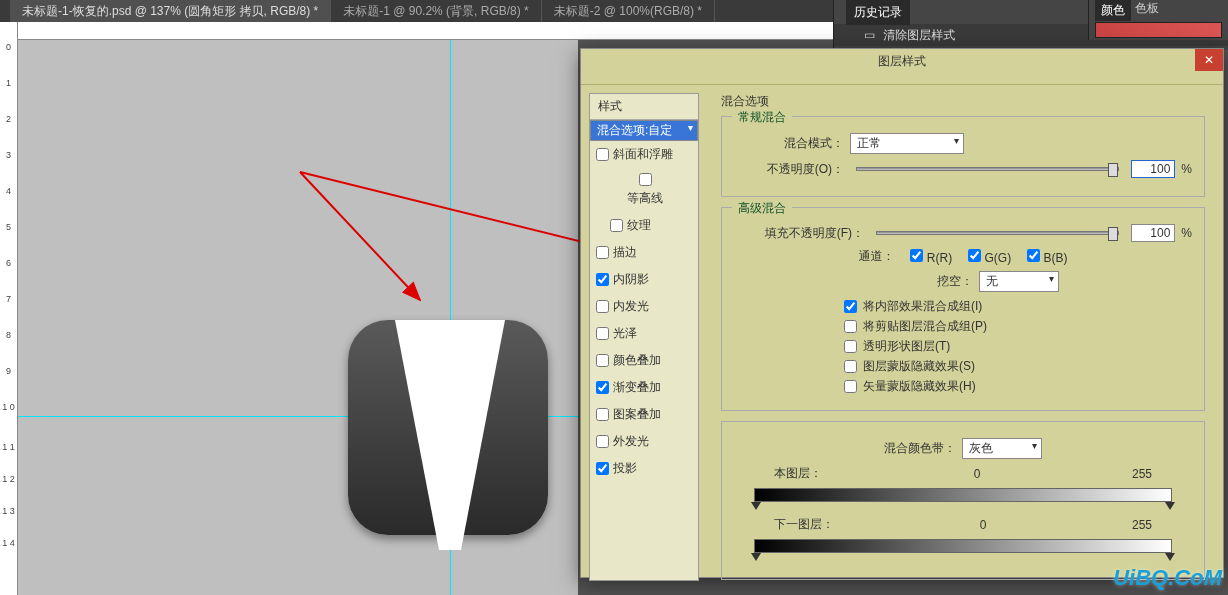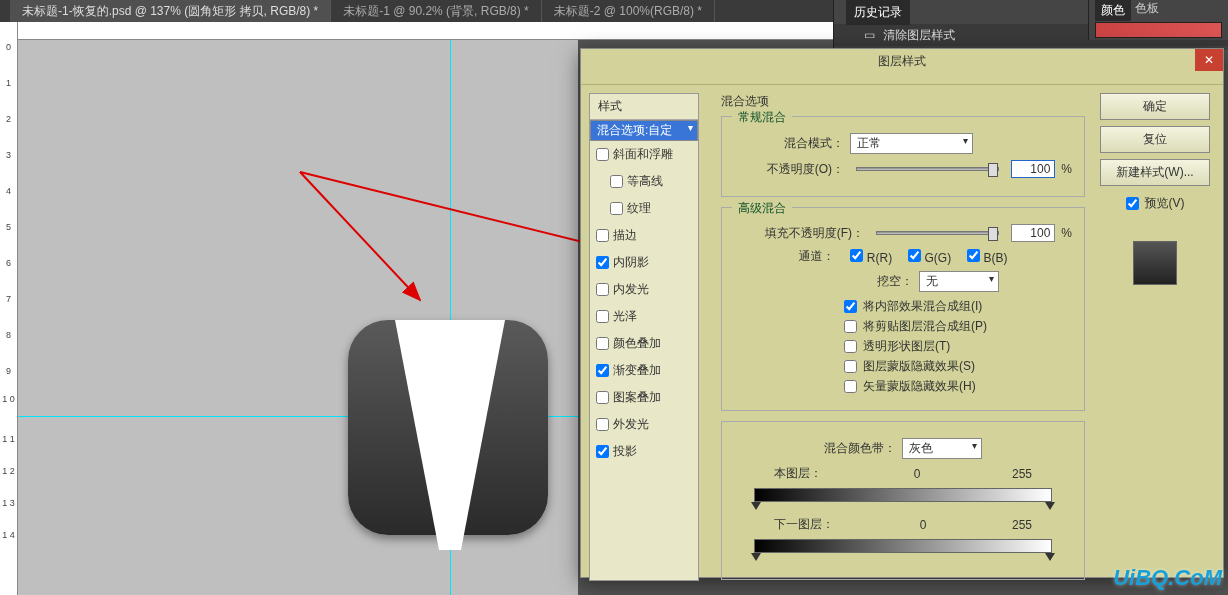--- a/index.html
+++ b/index.html
@@ -69,21 +69,21 @@
     <div class="tick" style="margin-top:18px">0</div>
     <div class="tick" style="margin-top:24px">1</div>
     <div class="tick" style="margin-top:24px">2</div>
     <div class="tick" style="margin-top:24px">3</div>
     <div class="tick" style="margin-top:24px">4</div>
     <div class="tick" style="margin-top:24px">5</div>
     <div class="tick" style="margin-top:24px">6</div>
     <div class="tick" style="margin-top:24px">7</div>
     <div class="tick" style="margin-top:24px">8</div>
     <div class="tick" style="margin-top:24px">9</div>
-    <div class="tick" style="margin-top:16px">1
+    <div class="tick" style="margin-top:24px">1
 0</div>
     <div class="tick" style="margin-top:28px">1
 1</div>
     <div class="tick" style="margin-top:20px">1
 2</div>
     <div class="tick" style="margin-top:20px">1
 3</div>
     <div class="tick" style="margin-top:20px">1
 4</div>
   </div>
@@ -134,21 +134,21 @@
     <div class="styles-col">
       <div class="styles-hdr">样式</div>
       <div id="styles-list">
           <div class="style-item sel">
             <span>混合选项:自定</span>
           </div>
           <div class="style-item">
             <input type="checkbox" style="">
             <span>斜面和浮雕</span>
           </div>
-          <div class="style-item" style="padding-left: 20px;">
+          <div class="style-item" style="padding-left: 8px; flex-direction: column;">
             <input type="checkbox" style="">
             <span>等高线</span>
           </div>
           <div class="style-item" style="padding-left: 20px;">
             <input type="checkbox" style="">
             <span>纹理</span>
           </div>
           <div class="style-item">
             <input type="checkbox" style="">
             <span>描边</span>
@@ -188,21 +188,21 @@
         </div>
     </div>
 
     <div class="opts-col">
       <div style="color:#333;margin-bottom:6px">混合选项</div>
 
       <div class="grp">
         <div class="grp-title">常规混合</div>
         <div class="row">
           <label style="width:110px">混合模式：</label>
-          <div class="sel" style="width:123px">正常</div>
+          <div class="sel" style="width:114px">正常</div>
         </div>
         <div class="row">
           <label style="width:110px">不透明度(O)：</label>
           <div class="slider">
               <div class="thumb" style="right:0"></div>
             </div>
           <input class="numbox" value="100" style="">
           <span class="pct">%</span>
         </div>
       </div>
@@ -270,26 +270,16 @@
           <span>0</span>
           <span>255</span>
         </div>
         <div class="blend-bar">
           <div class="tri" style="left:-4px"></div>
             <div class="tri" style="right:-4px"></div>
         </div>
       </div>
     </div>
 
-    <div class="btns-col">
-      <div class="btn">确定</div>
-      <div class="btn">复位</div>
-      <div class="btn">新建样式(W)...</div>
-      <div class="chk-row">
-          <input type="checkbox" checked="" style="">
-          <span>预览(V)</span>
-        </div>
-      <div class="preview-sw"></div>
-    </div>
   </div>
 </div>
 
 <div class="watermark">UiBQ.CoM</div>
 
 </body></html>

